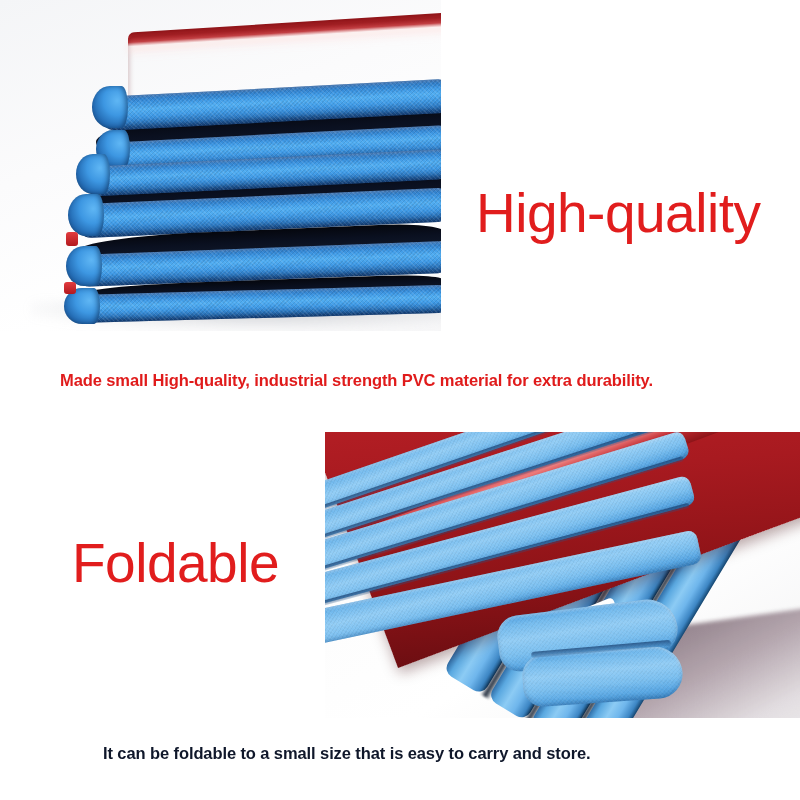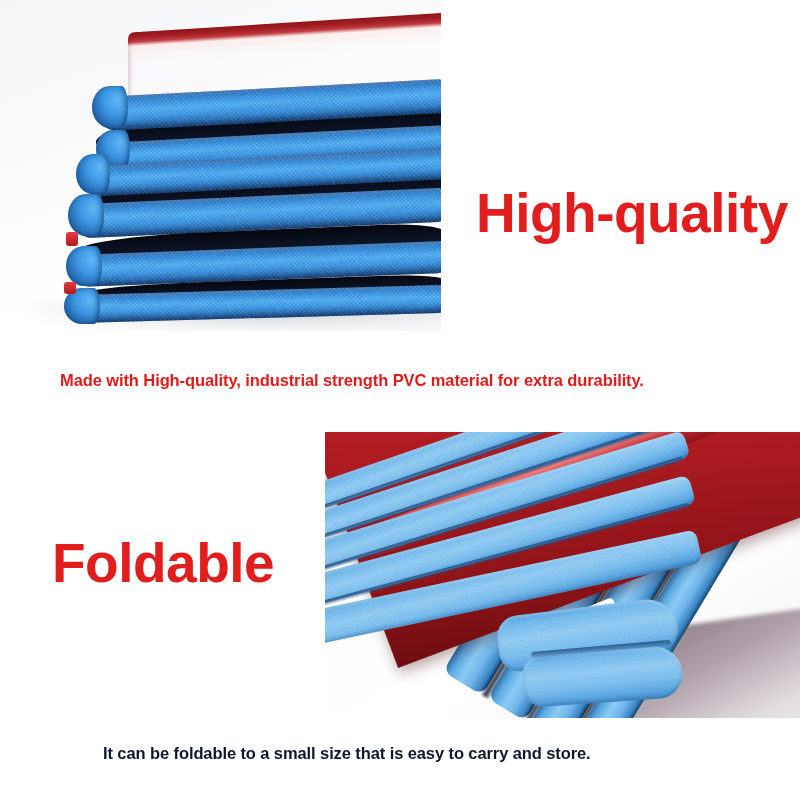--- a/index.html
+++ b/index.html
@@ -142,31 +142,31 @@
   }
   .red-sliver {
     position: absolute;
     background: linear-gradient(180deg, #e23c3f 0%, #b3191e 100%);
     border-radius: 3px;
   }
 
   
   .headline {
     position: absolute;
-    font-weight: bold;
+    font-weight: normal;
     letter-spacing: -0.5px;
     white-space: nowrap;
   }
   #headline-high {
     left: 476px;
     top: 181px;
     font-size: 55px;
   }
   #headline-fold {
-    left: 52px;
+    left: 72px;
     top: 531px;
     font-size: 55px;
   }
   .caption {
     position: absolute;
     font-weight: bold;
     font-size: 16.5px;
     white-space: nowrap;
     letter-spacing: -0.1px;
   }
@@ -347,21 +347,21 @@
       <div class="weave"></div>
     </div>
     <div class="nose" style="left:64px; top:288px; width:36px; height:36px;"></div>
 
     <div class="red-sliver" style="left:66px; top:232px; width:12px; height:14px;"></div>
     <div class="red-sliver" style="left:64px; top:282px; width:12px; height:12px;"></div>
   </div>
 
   <h2 class="headline" id="headline-high" style="color:#e11d1d; margin:0;">High-quality</h2>
 
-  <p class="caption" id="caption-top" style="color:#e01b1b; margin:0;">Made with High-quality, industrial strength PVC material for extra durability.</p>
+  <p class="caption" id="caption-top" style="color:#e01b1b; margin:0;">Made small High-quality, industrial strength PVC material for extra durability.</p>
 
   <div class="photo-bottom">
 
     <div class="b-layer mauve-shadow"></div>
 
     <div class="ridge-group">
       <div class="ridge" style="left:6px; width:46px;"></div>
       <div class="ridge-dark" style="left:50px; width:10px;"></div>
       <div class="ridge" style="left:58px; width:44px;"></div>
       <div class="ridge-dark" style="left:100px; width:9px;"></div>

